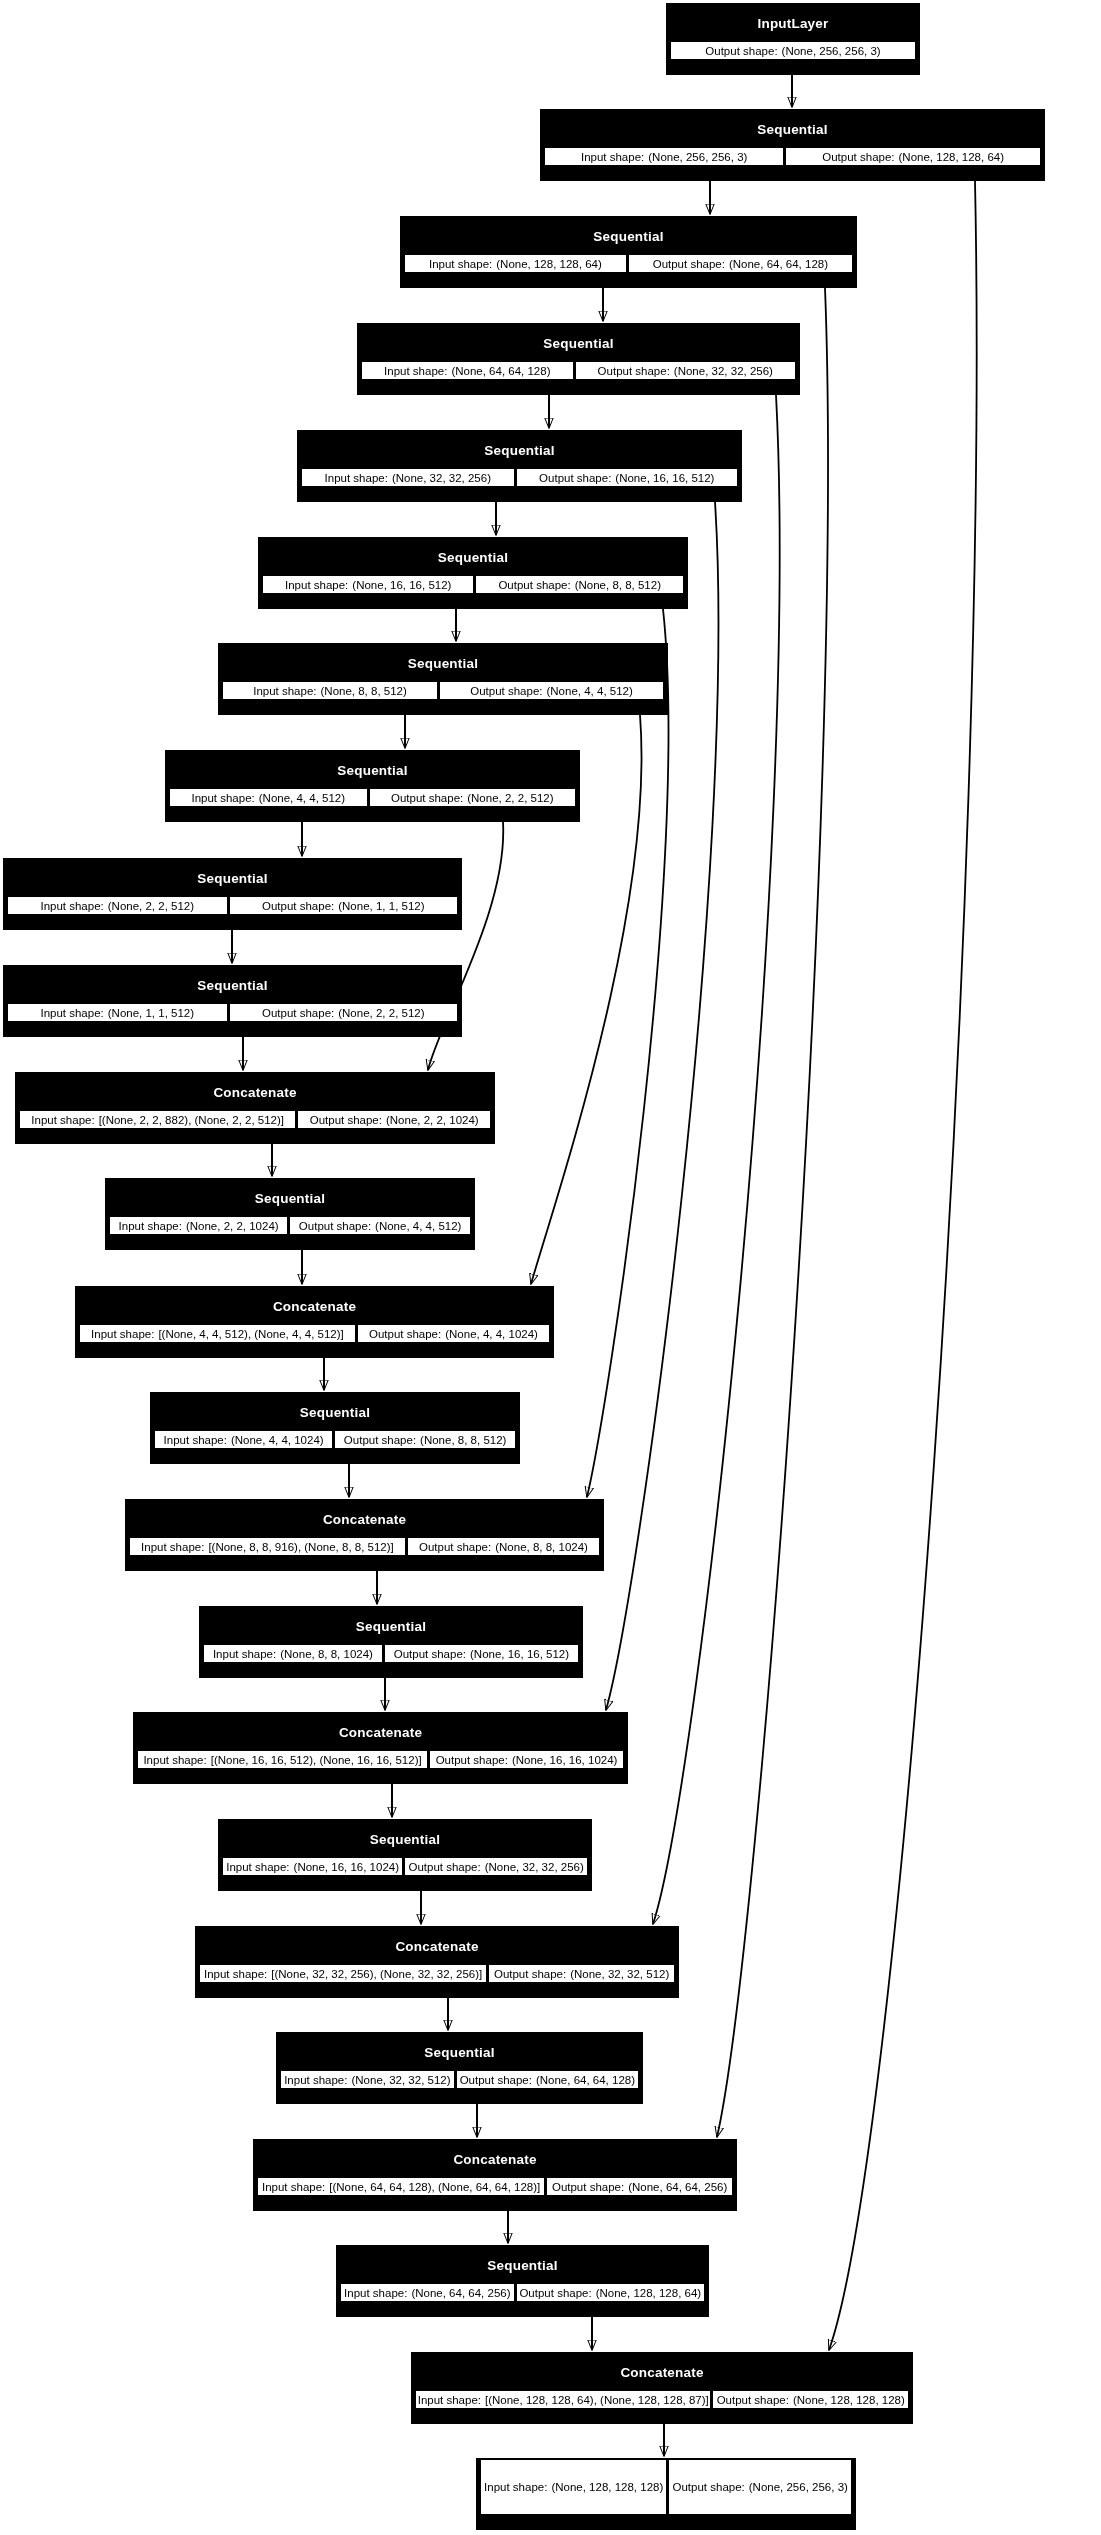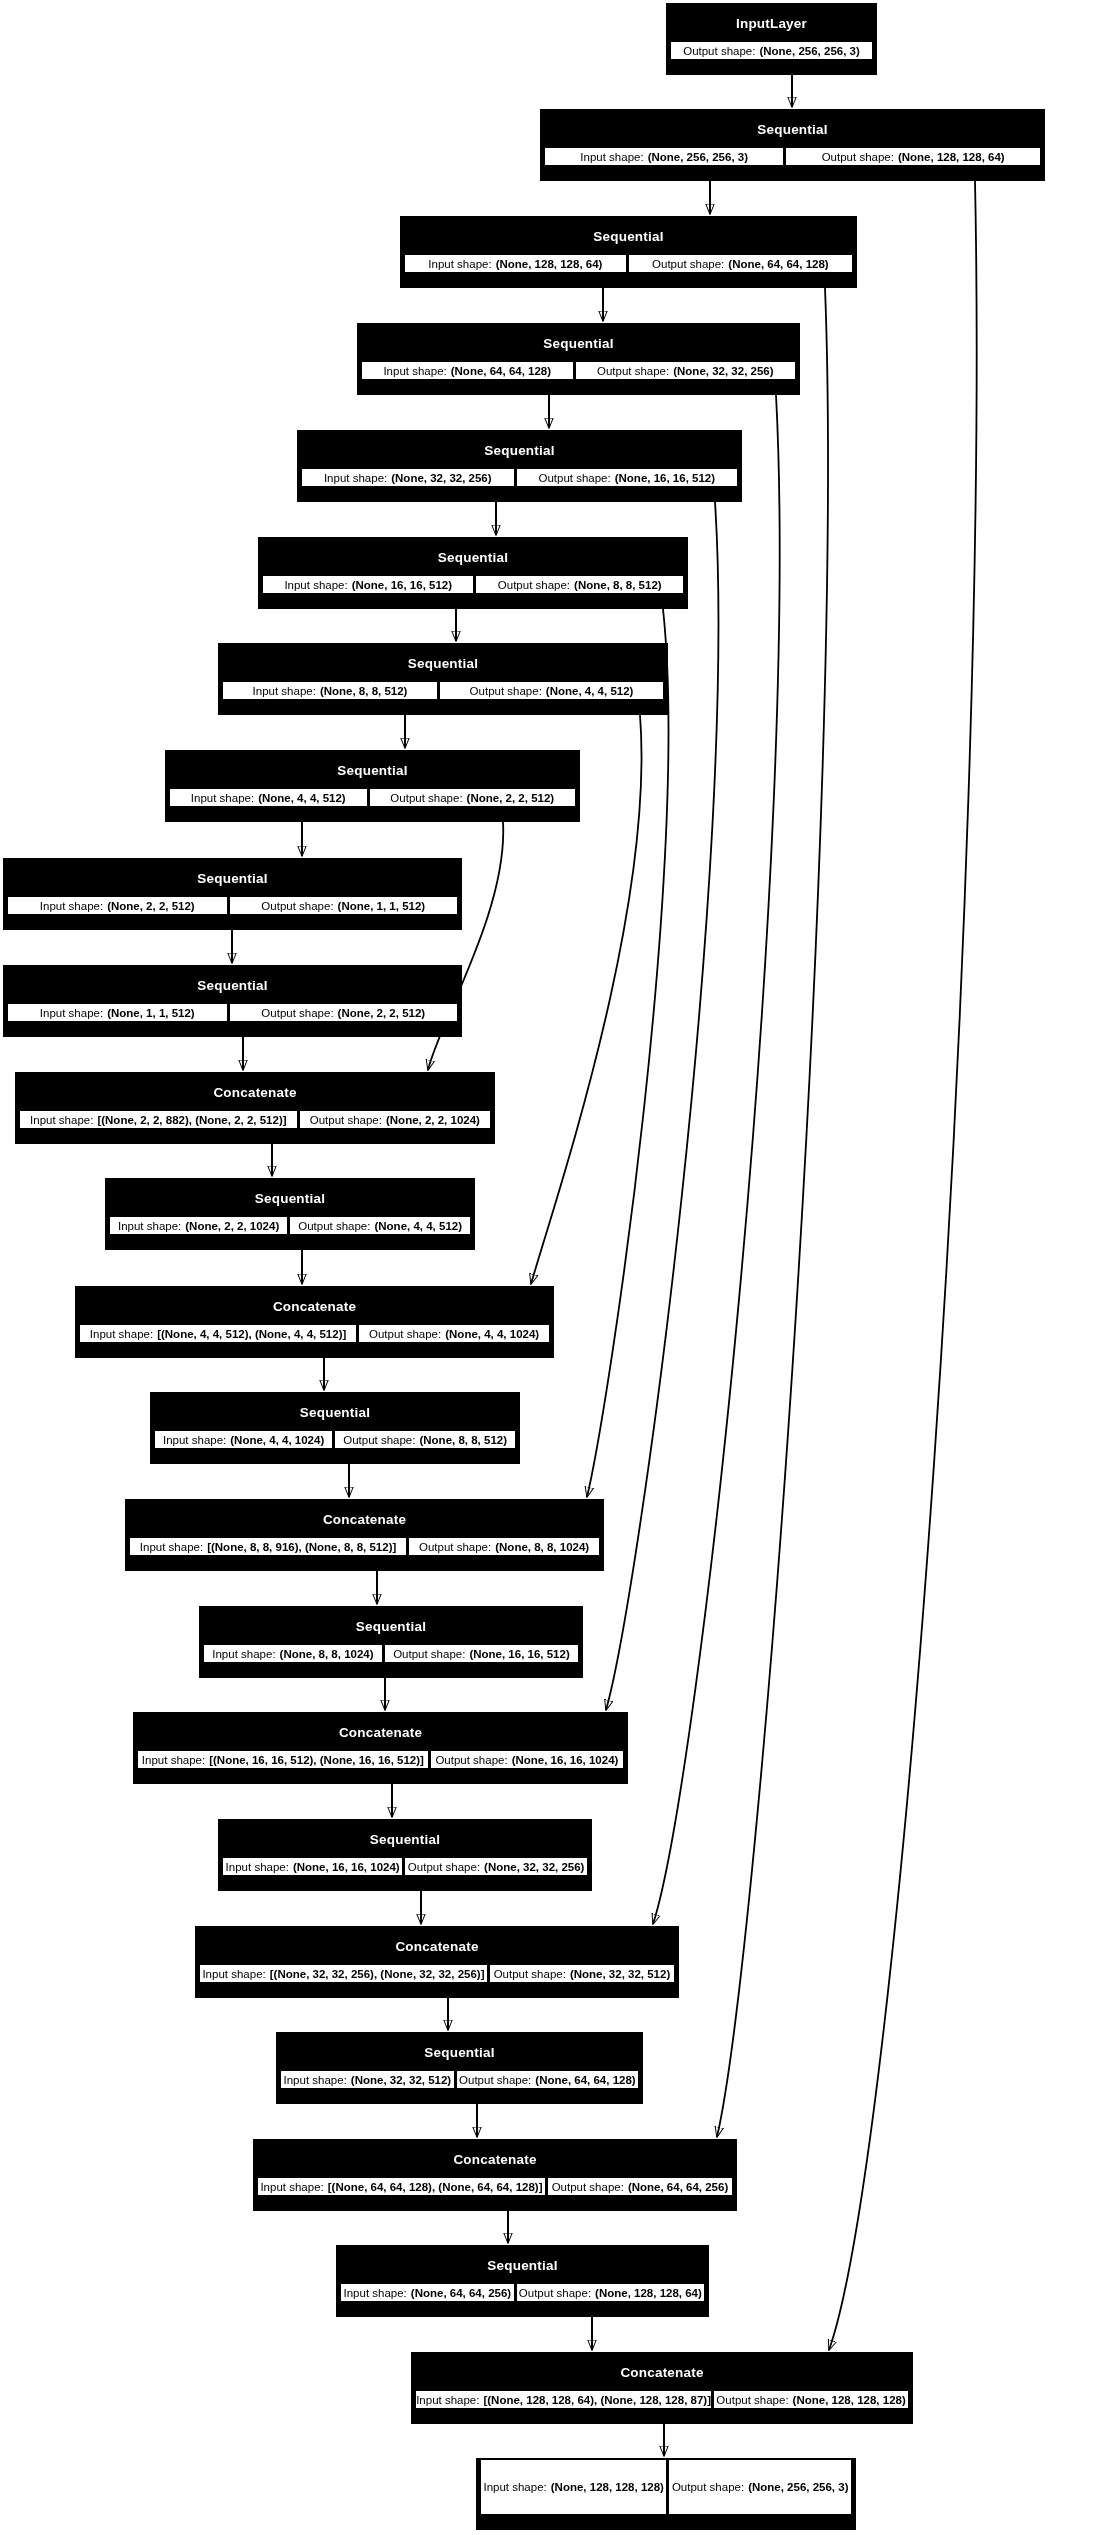--- a/index.html
+++ b/index.html
@@ -8,21 +8,21 @@
   svg.edges{position:absolute;left:0;top:0;}
   svg.edges path{fill:none;stroke:#000000;}
   .node{position:absolute;height:72px;background:#000000;border:2px solid #000000;
         box-sizing:border-box;display:flex;flex-direction:column;color:#ffffff;}
   .ttl{flex:0 0 37px;display:flex;align-items:center;justify-content:center;
        font-weight:bold;font-size:13.5px;letter-spacing:.2px;}
   .row{flex:1;display:flex;gap:3px;margin:0 3px 14px 3px;}
   .cell{flex:1 1 auto;display:flex;align-items:center;justify-content:center;
         background:#ffffff;color:#000000;font-size:11.5px;white-space:nowrap;
         padding:0 6px;overflow:hidden;}
-  .cell .b{font-weight:bold;margin-left:4px;}
+  .cell .b{font-weight:normal;margin-left:4px;}
 </style>
 </head>
 <body>
 
 <div id="page">
 
   <svg class="edges" width="1101" height="2535">
     <defs>
       <marker id="ah" markerUnits="userSpaceOnUse" markerWidth="11" markerHeight="10" viewBox="0 -5 11 10" refX="10" refY="0" orient="auto">
         <path d="M0,-4.2 L10.5,0 L0,4.2 z" fill="#000000" stroke="none"></path>
@@ -55,21 +55,21 @@
 
     <path stroke-width="1.8" marker-end="url(#ah)" d="M975,181 C990,900 900,2150 829,2350"></path>
     <path stroke-width="1.8" marker-end="url(#ah)" d="M825,288 C845,800 760,1950 717,2137"></path>
     <path stroke-width="1.8" marker-end="url(#ah)" d="M776,395 C800,850 700,1780 653,1924"></path>
     <path stroke-width="1.8" marker-end="url(#ah)" d="M715,502 C738,860 640,1590 606,1710"></path>
     <path stroke-width="1.8" marker-end="url(#ah)" d="M663,609 C690,860 610,1400 587,1497"></path>
     <path stroke-width="1.8" marker-end="url(#ah)" d="M640,715 C655,910 555,1200 531,1284"></path>
     <path stroke-width="1.8" marker-end="url(#ah)" d="M503,822 C508,910 440,1020 428,1070"></path>
   </svg>
 
-  <div class="node" style="left:666px;top:3px;width:211px">
+  <div class="node" style="left:666px;top:3px;width:254px">
     <div class="ttl">InputLayer</div>
     <div class="row">
       <div class="cell">
           <span>Output shape: </span>
           <span class="b">(None, 256, 256, 3)</span>
         </div>
     </div>
   </div>
 
   <div class="node" style="left:540px;top:109px;width:505px">

